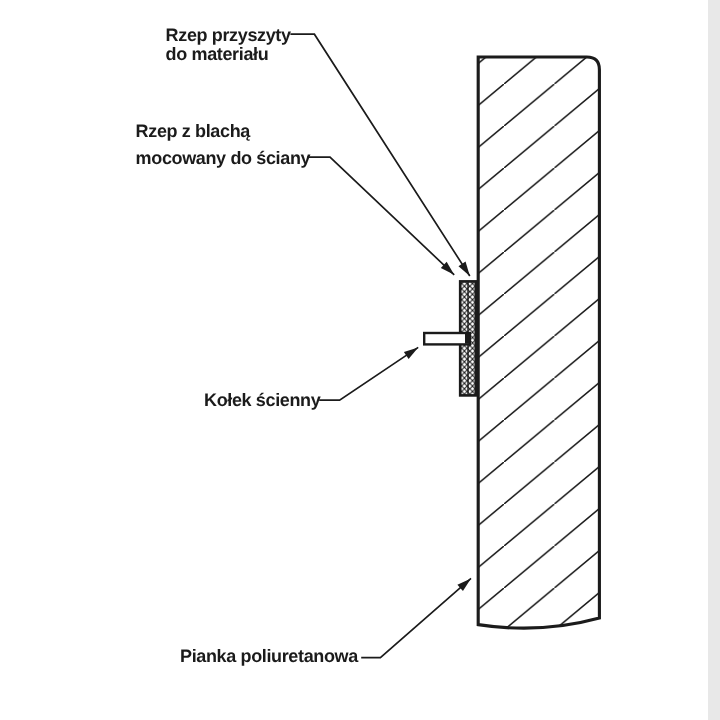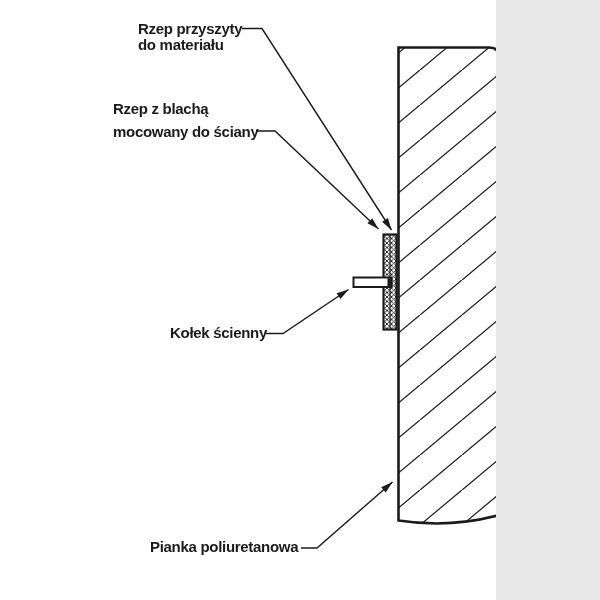--- a/index.html
+++ b/index.html
@@ -1,18 +1,18 @@
 <!DOCTYPE html>
 <html style="--line: #1b1b1b; --background: #ffffff;"><head>
 <meta charset="utf-8">
 <style>
   :root { --line: #1b1b1b; --background: #ffffff; }
   html, body { margin: 0; padding: 0; background: #e8e8e8; }
   .canvas {
-    width: 496px; height: 600px;
+    width: 590px; height: 600px;
     background: var(--background);
     position: relative;
     font-family: "Liberation Sans", sans-serif;
     overflow: hidden;
   }
   svg { display: block; }
   .panel-shape { fill: url(#hatchPattern); stroke: var(--line); stroke-width: 2.6; }
   .strip-shape { fill: url(#crossPattern); stroke: var(--line); stroke-width: 2.2; }
   .strip-divider { stroke: var(--line); stroke-width: 1.2; }
   .plug-shape { fill: var(--background); stroke: var(--line); stroke-width: 2; }

